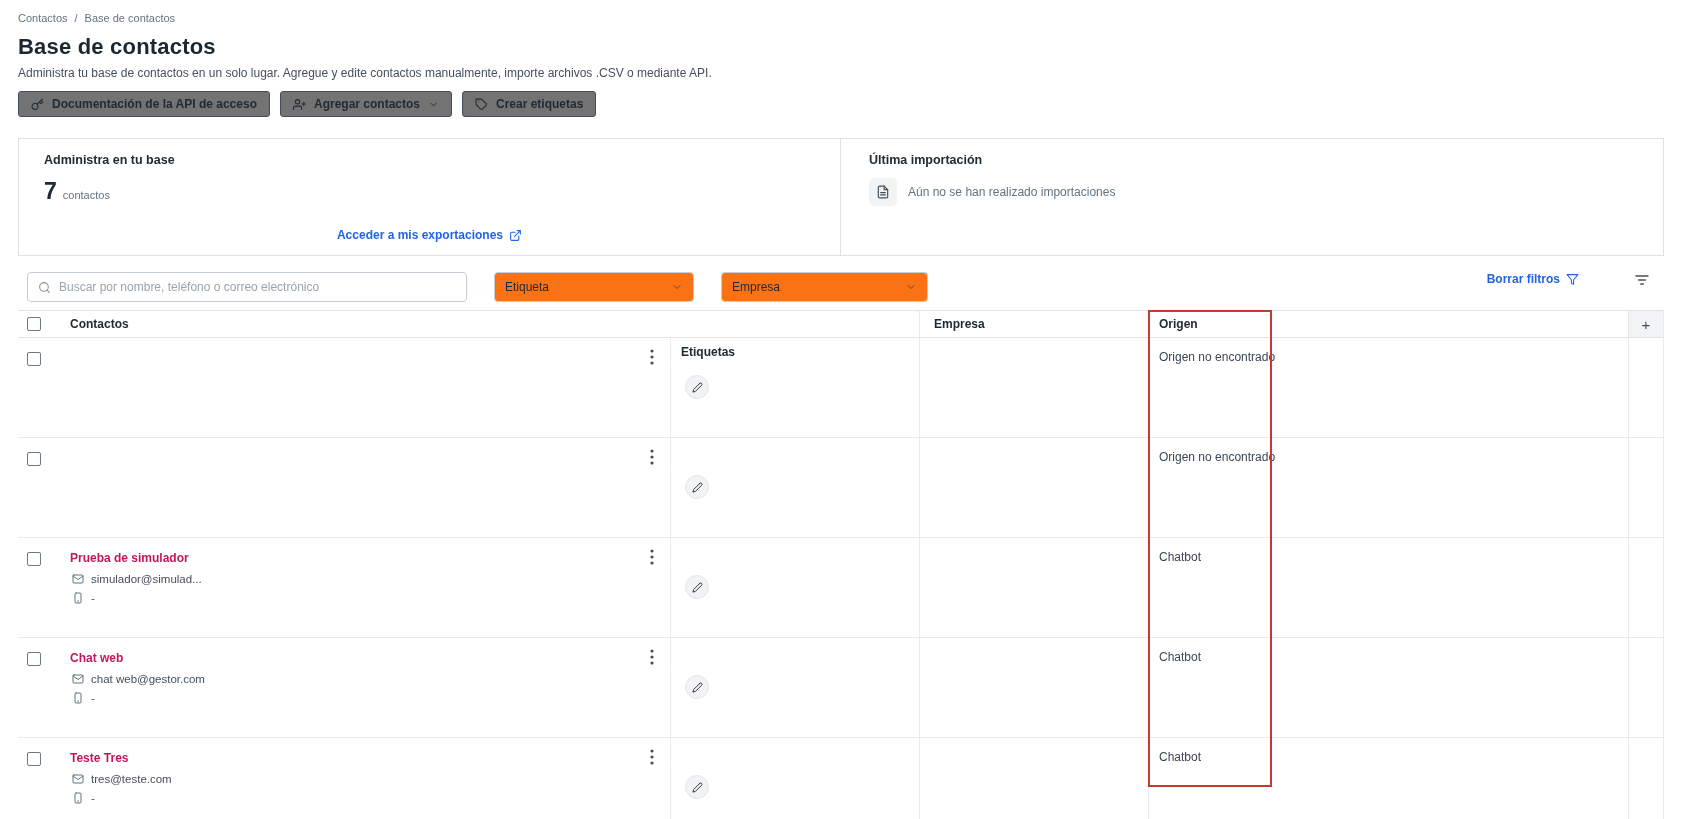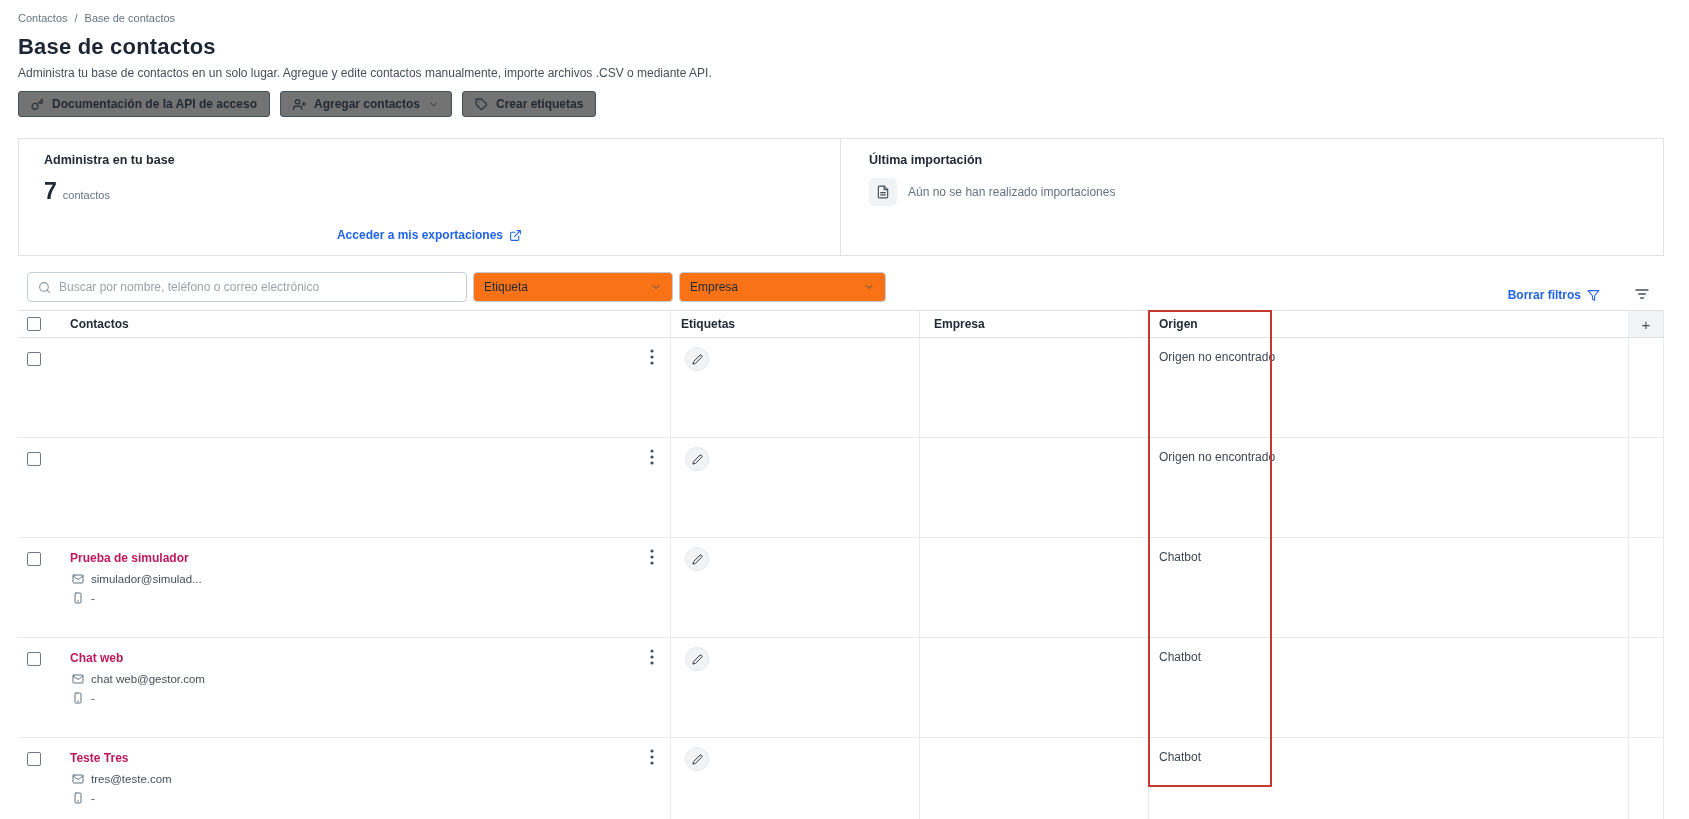--- a/index.html
+++ b/index.html
@@ -34,21 +34,21 @@
   .count-unit { font-size:11px; color:#637381; padding-bottom:2px; }
   .link { display:inline-flex; align-items:center; gap:6px; font-size:12px; font-weight:600;
     color:var(--accent); cursor:pointer; }
   .stats-link-row { margin-top:auto; text-align:center; }
   .import-row { display:flex; align-items:center; gap:11px; margin-top:11px; }
   .doc-chip { width:28px; height:28px; border-radius:5px; background:#f1f3f5; display:flex;
     align-items:center; justify-content:center; color:#454f5b; }
   .import-msg { font-size:12px; color:#637381; }
 
   
-  .filters { display:flex; align-items:flex-end; margin:16px 39px 0 27px; gap:6px; }
+  .filters { display:flex; align-items:flex-start; margin:16px 39px 0 27px; gap:27px; }
   .search-box { width:440px; height:30px; border:1px solid #c4cdd5; border-radius:4px;
     display:flex; align-items:center; gap:8px; padding:0 10px; background:#fff; }
   .search-box svg { color:#8c959f; flex:0 0 auto; }
   .search-box input { border:none; outline:none; flex:1; font-size:12px; color:#212b36;
     font-family:inherit; background:transparent; }
   .search-box input::placeholder { color:#9aa3ad; }
   .select { height:30px; border:1px solid #c4cdd5; border-radius:4px; display:flex; align-items:center;
     justify-content:space-between; padding:0 10px; font-size:12px; color:#212b36; cursor:pointer; background:#f97316; }
   .select svg { color:#454f5b; }
   .select.tag-select { width:200px; }
@@ -59,21 +59,21 @@
   
   .table-wrap { position:relative; margin:8px 0 0 18px; width:1646px; }
   .thead { display:flex; height:28px; border-top:1px solid var(--border); border-bottom:1px solid var(--border);
     font-size:12px; font-weight:700; color:#212b36; }
   .thead > div { display:flex; align-items:center; height:100%; }
   .trow { display:flex; height:100px; border-bottom:1px solid var(--row-line); }
   .trow > div { height:100%; }
 
   .col-check   { width:44px; padding-left:9px; }
   .col-contacts{ width:608px; padding-left:8px; }
-  .col-tags    { width:249px; border-left:1px solid var(--row-line); padding-left:10px; }
+  .col-tags    { width:249px; border-left:1px solid var(--row-line); padding-left:10px;margin-top:28px; }
   .col-company { width:229px; border-left:1px solid var(--row-line); padding-left:14px; }
   .col-origin  { width:480px; border-left:1px solid var(--row-line); padding-left:10px; }
   .col-plus    { width:36px; border-left:1px solid var(--row-line); border-right:1px solid var(--row-line); }
   .thead .col-plus { background:#f1f3f5; justify-content:center; font-weight:400; font-size:15px;
     color:#454f5b; cursor:pointer; }
 
   .trow .col-check { padding-top:14px; }
   .trow .col-contacts { display:flex; justify-content:space-between; padding-top:13px; padding-right:8px; }
   .trow .col-tags { padding-top:9px; }
   .trow .col-origin { padding-top:12px; font-size:12px; color:#3b4754; }

